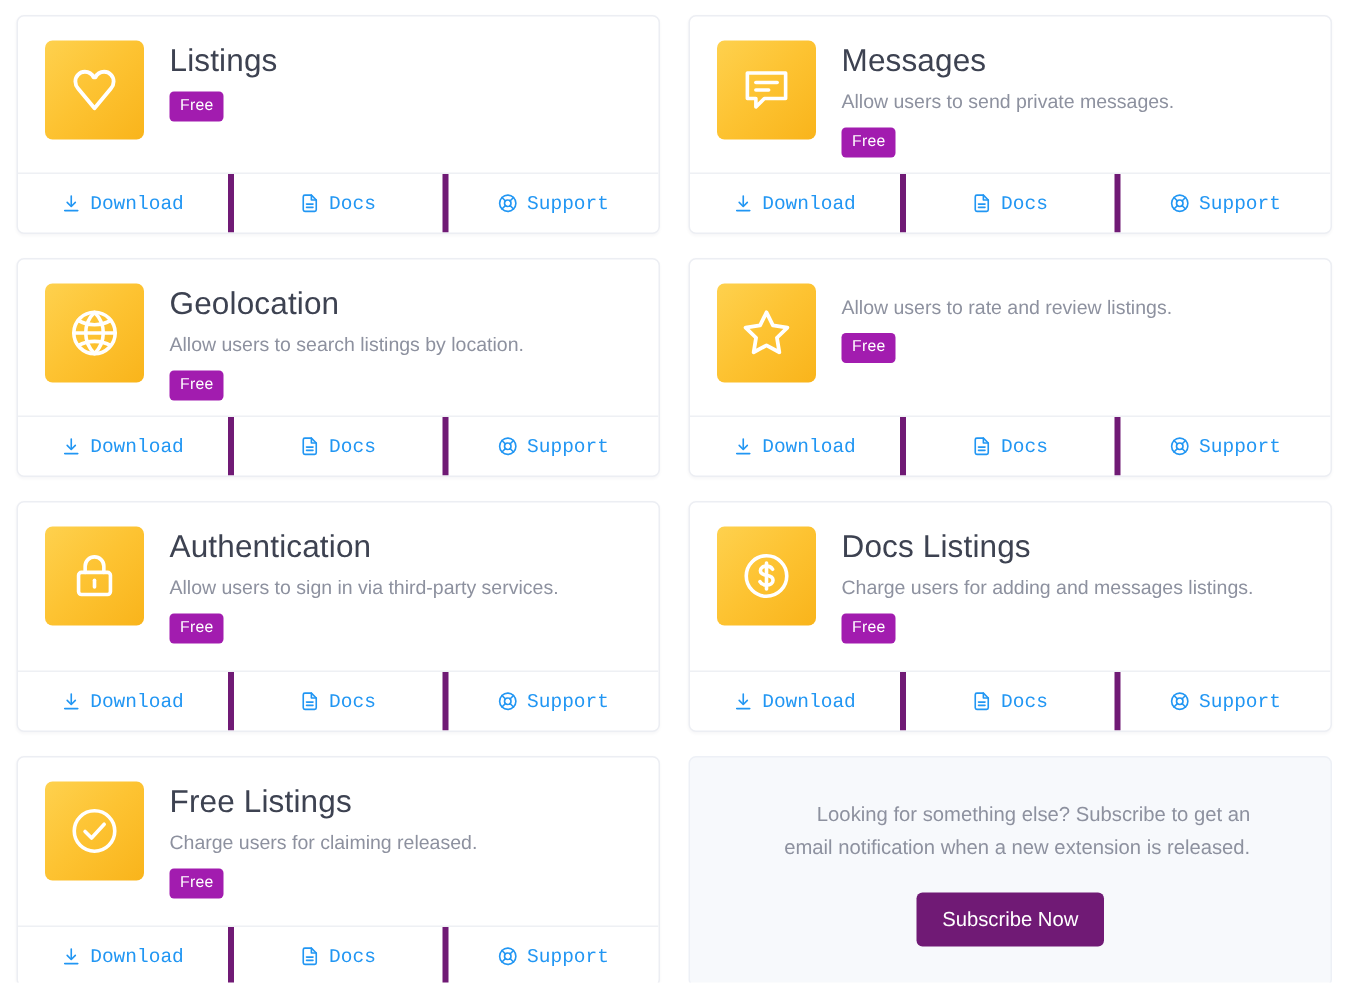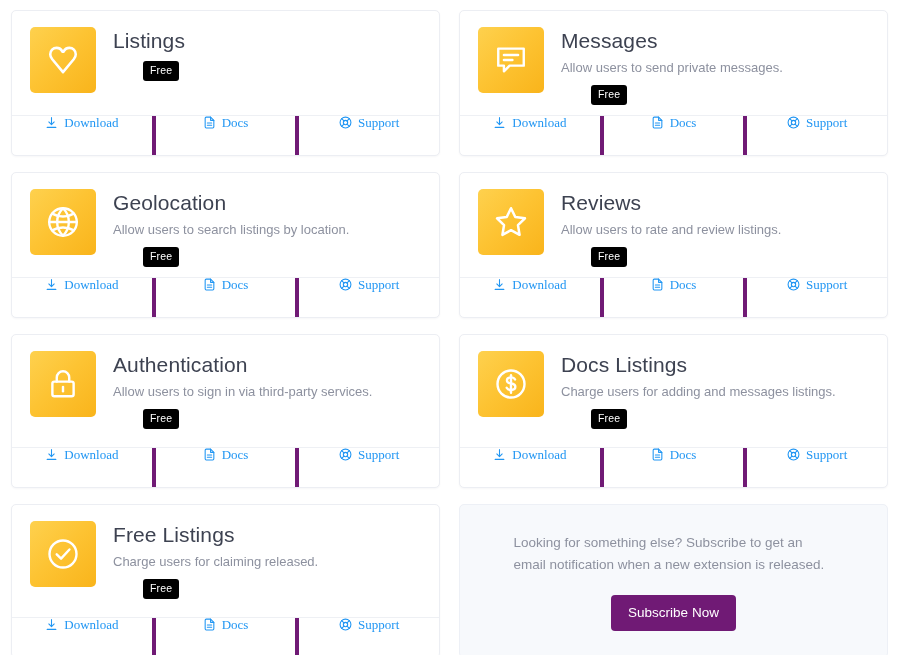--- a/index.html
+++ b/index.html
@@ -61,70 +61,70 @@
   .card-desc {
     font-size: 13px;
     line-height: 19px;
     color: #8d919f;
     margin-top: 5px;
     white-space: nowrap;
   }
   .badge {
     display: inline-block;
     margin-top: 8px;
-    background: #000000;
+    background: #a21caf;
     color: #ffffff;
     font-size: 10.5px;
     line-height: 11px;
     padding: 4px 7px 5px 7px;
     border-radius: 3px;
     letter-spacing: .2px;
-    margin-left: 30px;
   }
 
   
   .card-footer {
     display: flex;
     border-top: 1px solid #eef0f4;
     height: 40px;
     flex: 0 0 auto;
   }
   .footer-btn {
     flex: 1 1 0;
     display: flex;
+    align-items: center;
     justify-content: center;
     gap: 6px;
     color: #2196f3;
     font-size: 13px;
     line-height: 14px;
     text-decoration: none;
     cursor: pointer;
     background: transparent;
     border: none;
-    font-family: Liberation Serif, serif;
+    font-family: Liberation Mono, monospace;
   }
   .footer-btn + .footer-btn { border-left: 4px solid #701a75; }
   .footer-btn svg { display: block; flex: 0 0 auto; }
 
   
   .subscribe {
     background: #f7f9fc;
     border: 1px solid #edf0f6;
     border-radius: 5px;
     display: flex;
     flex-direction: column;
     align-items: center;
     justify-content: center;
     padding: 18px 34px;
   }
   .subscribe-text {
     font-size: 13.5px;
     line-height: 22px;
     color: #8d919f;
-    text-align: left;
+    text-align: right;
     max-width: 320px;
   }
   .subscribe-btn {
     margin-top: 19px;
     background: #701a75;
     color: #ffffff;
     border: none;
     border-radius: 4px;
     font-size: 13.5px;
     line-height: 16px;
@@ -305,21 +305,20 @@
   <div class="card">
     <div class="card-body">
       <div class="icon-tile">
         <span>
           <svg width="38" height="38" viewBox="0 0 24 24" fill="none" stroke="#ffffff" stroke-width="1.6" stroke-linecap="round" stroke-linejoin="round">
             <path d="M12 3.3l2.7 5.5 6.1.9-4.4 4.3 1 6.1-5.4-2.9-5.4 2.9 1-6.1-4.4-4.3 6.1-.9z"></path>
           </svg>
         </span>
       </div>
       <div class="card-text">
-        <div class="card-title">Reviews</div>
         <div class="card-desc">Allow users to rate and review listings.</div>
         <span class="badge">Free</span>
       </div>
     </div>
     <div class="card-footer">
       <a class="footer-btn">
         <span>
           <svg width="13" height="13" viewBox="0 0 24 24" fill="none" stroke="#2196f3" stroke-width="2" stroke-linecap="round" stroke-linejoin="round">
               <path d="M12 3v12"></path>
               <path d="M7 11l5 5 5-5"></path>

